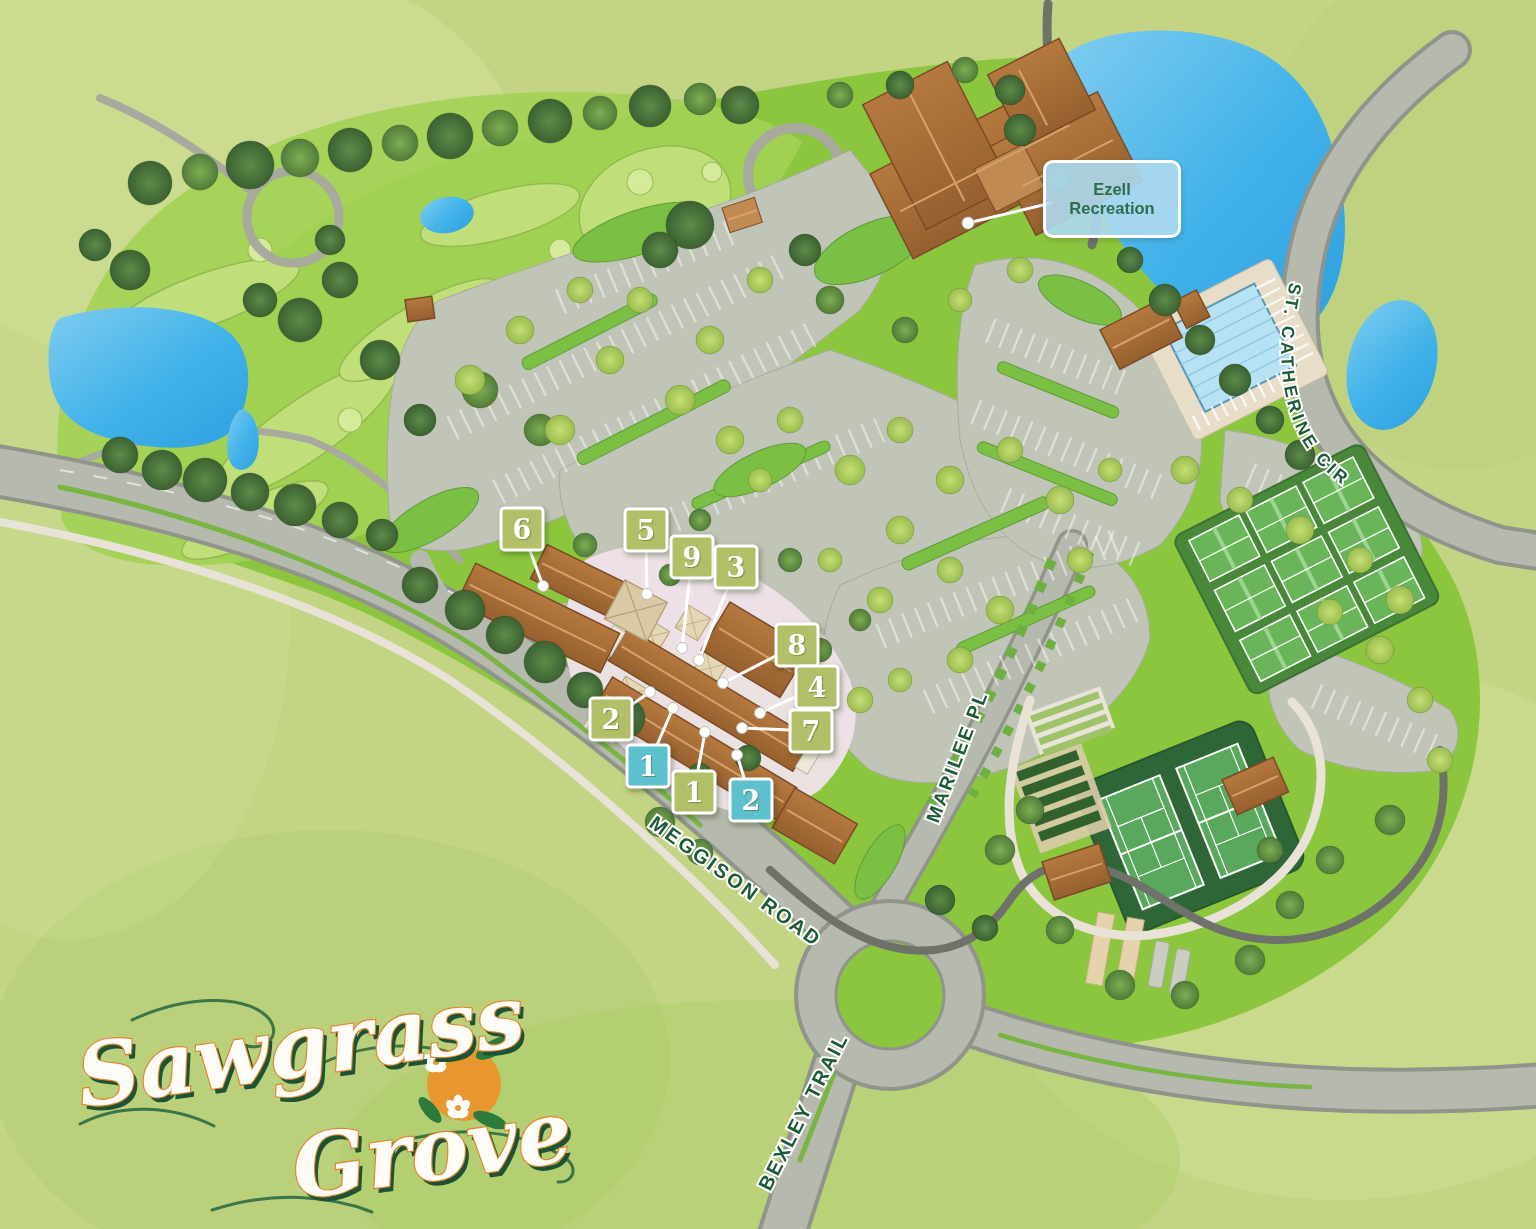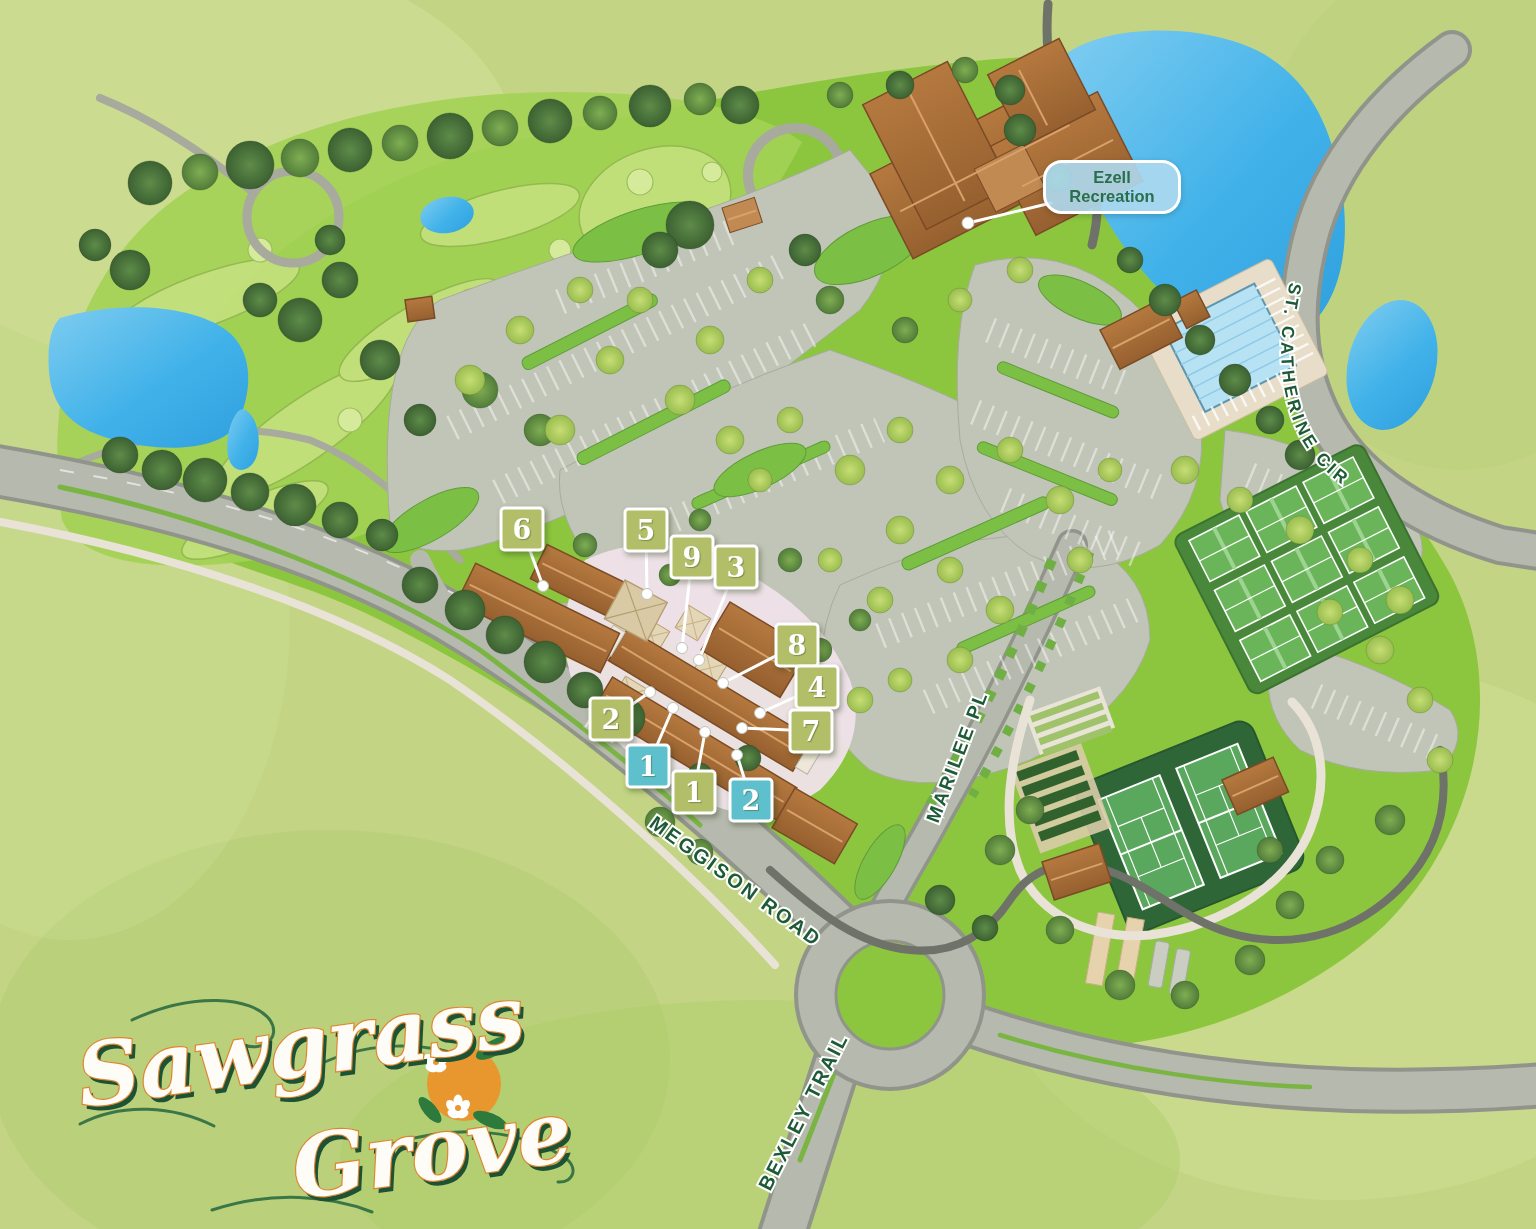--- a/index.html
+++ b/index.html
@@ -41,22 +41,22 @@
     font-family:"DejaVu Serif",serif;font-weight:700;font-size:27px;color:#fff;
     border:3px solid #ffffff;border-radius:5px;
     box-shadow:2px 3px 5px rgba(40,60,20,.35);
     text-shadow:1px 1px 1px rgba(60,80,30,.45);
   }
   .marker.olive{background:#b2bf68;}
   .marker.teal{background:#5fc0cd;}
   
   .callout{
     position:absolute;left:1043px;top:160px;width:116px;box-sizing:content-box;
-    background:rgba(174,217,239,.9);border:3px solid #ffffff;border-radius:19px;
-    padding:5px 8px;text-align:center;
+    background:rgba(174,217,239,.9);border:3px solid #ffffff;border-radius:10px;
+    padding:17px 8px;text-align:center;
     font-weight:700;font-size:16.5px;line-height:1.15;color:#2b6e4d;
     box-shadow:0 2px 6px rgba(0,0,0,.18);
   }
   
   #logo{position:absolute;left:62px;top:982px;}
   .lg{font-family:"DejaVu Serif",serif;font-weight:700;font-style:italic;}
   .lg-shadow{fill:#1e5234;}
   .lg-main{fill:#fdfcf7;stroke:#e0852f;stroke-width:2.4;paint-order:stroke;}
   .swirl{fill:none;stroke:#2c6b40;stroke-width:3;stroke-linecap:round;opacity:.9;}
 </style>

